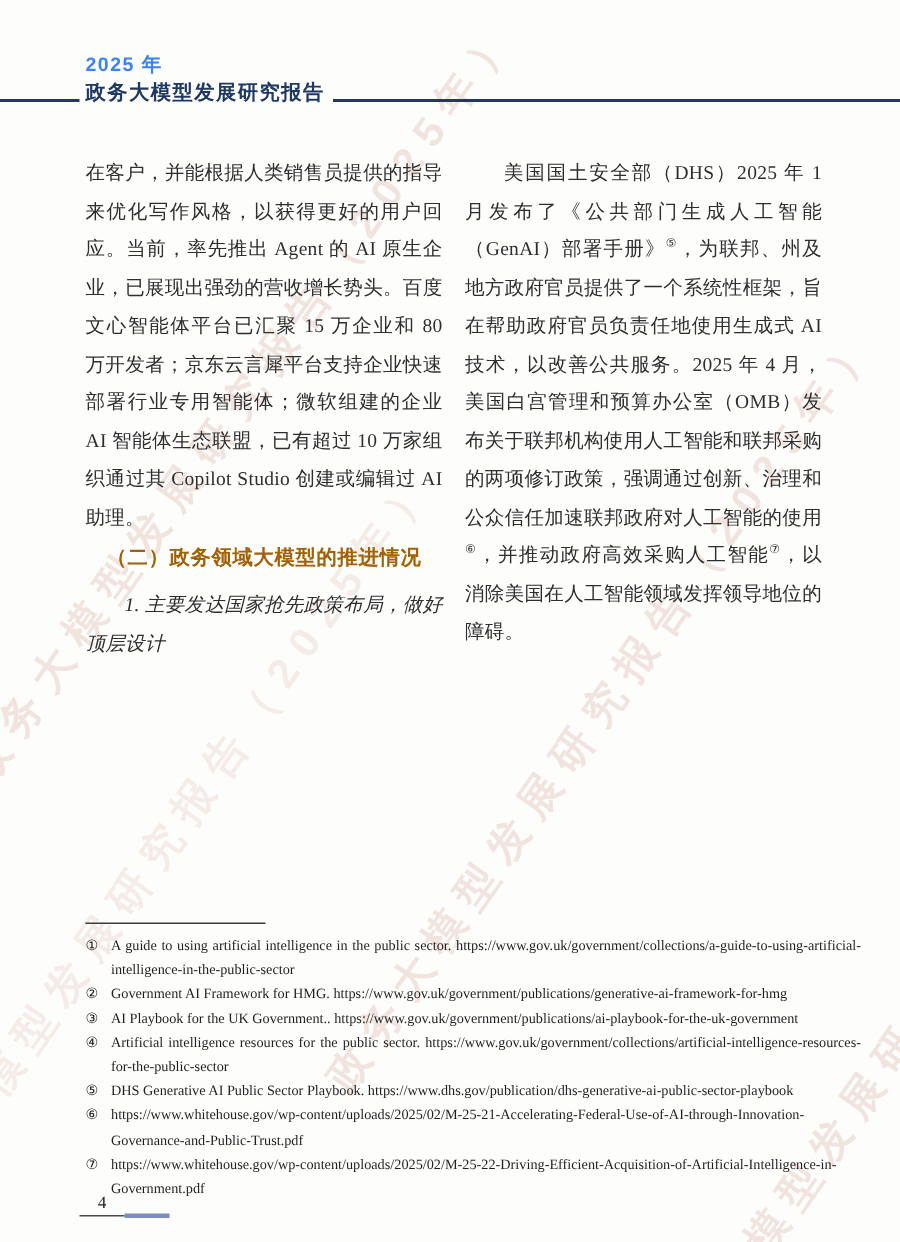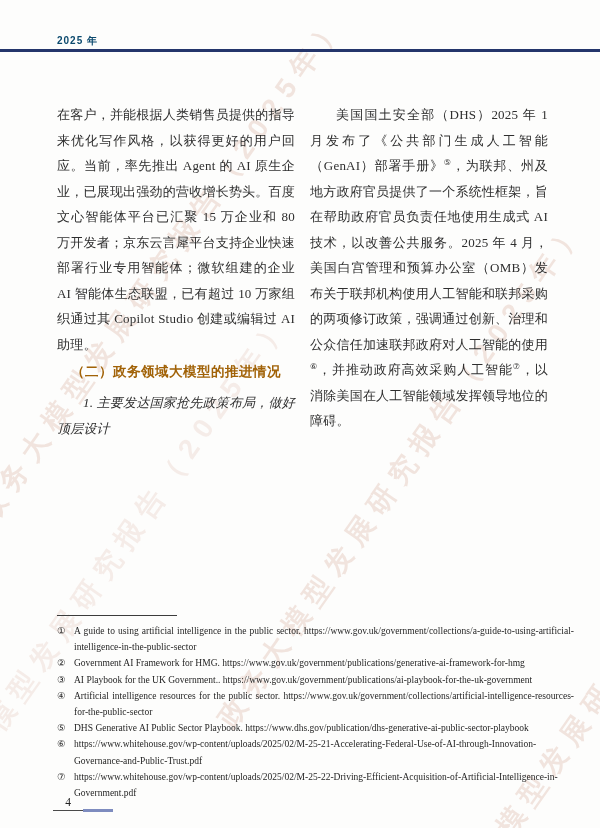--- a/index.html
+++ b/index.html
@@ -17,21 +17,21 @@
     font-family:"Liberation Sans",sans-serif;
   }
   .wm-a{left:-15px; top:500px;}
   .wm-b{left:225px; top:705px;}
   .wm-c{left:440px; top:905px;}
   .wm-d{left:-70px; top:800px; color:rgba(199,141,120,0.15);}
   
   .header{position:absolute; top:34px; left:0; right:0;}
   .year{
     margin-left:57px; font-family:"Liberation Sans",sans-serif;
-    font-weight:bold; font-size:10px; color:#0c4a6e; letter-spacing:1px;
+    font-weight:bold; font-size:13px; color:#3b82f6; letter-spacing:1px;
   }
   .rule-row{display:flex; align-items:flex-end; margin-top:1px;}
   .rule{height:2.5px; background:#24356B;}
   .rule-left{width:53px; margin-bottom:3px;}
   .rule-right{flex:1; margin-bottom:3px;}
   .doc-title{
     font-family:"Liberation Sans",sans-serif; font-weight:bold;
     font-size:13.5px; color:#1F3864; letter-spacing:1px; margin:0 5px 0 4px;
   }
   
@@ -66,20 +66,21 @@
 
   <div class="wm wm-a">政务大模型发展研究报告（2025年）</div>
   <div class="wm wm-b">政务大模型发展研究报告（2025年）</div>
   <div class="wm wm-c">政务大模型发展研究报告（2025年）</div>
   <div class="wm wm-d">政务大模型发展研究报告（2025年）</div>
 
   <div class="header">
     <div class="year">2025 年</div>
     <div class="rule-row">
       <div class="rule rule-left"></div>
+      <div class="doc-title">政务大模型发展研究报告</div>
       <div class="rule rule-right"></div>
     </div>
   </div>
 
   <div class="columns">
     <div class="col">
       <p>在客户，并能根据人类销售员提供的指导来优化写作风格，以获得更好的用户回应。当前，率先推出 Agent 的 AI 原生企业，已展现出强劲的营收增长势头。百度文心智能体平台已汇聚 15 万企业和 80 万开发者；京东云言犀平台支持企业快速部署行业专用智能体；微软组建的企业 AI 智能体生态联盟，已有超过 10 万家组织通过其 Copilot Studio 创建或编辑过 AI 助理。</p>
       <h3 class="sec">（二）政务领域大模型的推进情况</h3>
       <p class="sub ind">1. 主要发达国家抢先政策布局，做好顶层设计</p>
     </div>

